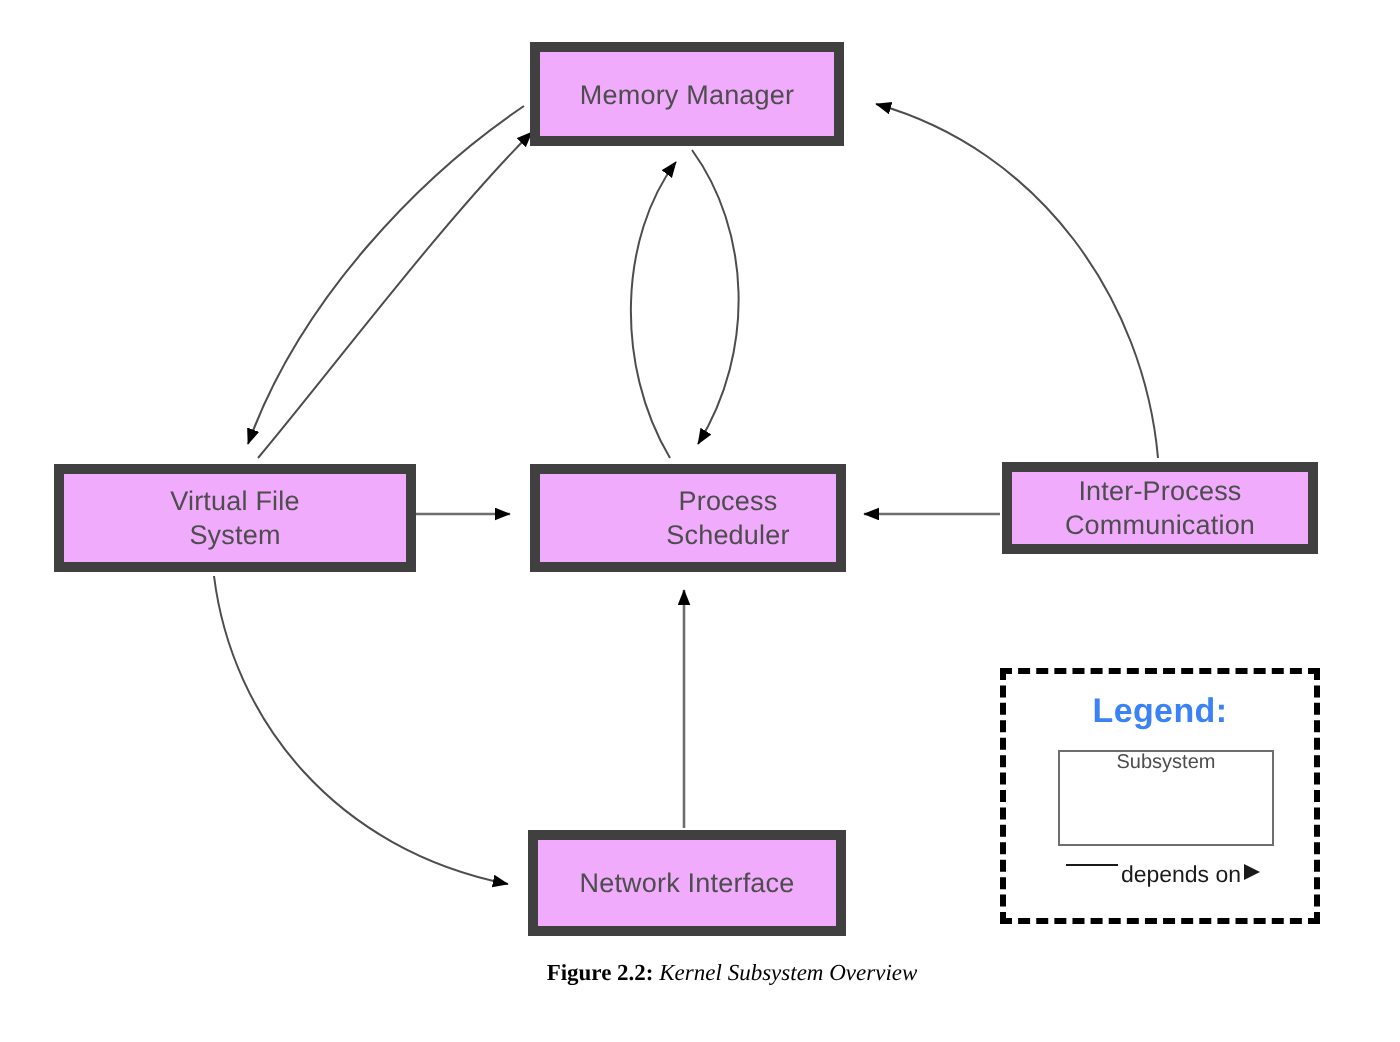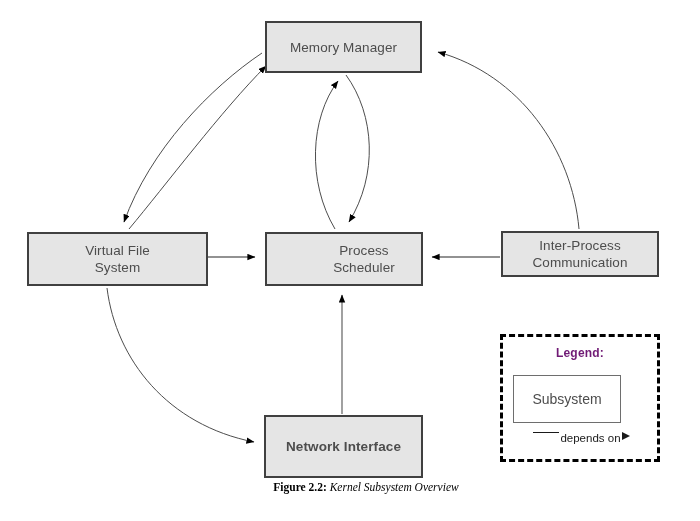--- a/index.html
+++ b/index.html
@@ -23,74 +23,74 @@
   #edges {
     position: absolute;
     left: 0;
     top: 0;
     width: 700px;
     height: 521px;
   }
   .node {
     position: absolute;
     box-sizing: border-box;
-    border: 2px solid #404040;
-    background: #e5e5e5;
+    border: 5px solid #404040;
+    background: #f0abfc;
     display: flex;
     align-items: center;
     justify-content: center;
     text-align: center;
     font-family: "Liberation Sans", sans-serif;
     font-size: 13.5px;
     line-height: 17px;
     color: #4d4d4d;
     letter-spacing: 0.1px;
     white-space: pre-line;
   }
   #node-memory-manager { left: 265px; top: 21px;  width: 157px; height: 52px; }
   #node-vfs            { left: 27px;  top: 232px; width: 181px; height: 54px; }
   #node-scheduler      { left: 265px; top: 232px; width: 158px; height: 54px; padding-left: 40px; }
   #node-ipc            { left: 501px; top: 231px; width: 158px; height: 46px; }
-  #node-network        { left: 264px; top: 415px; width: 159px; height: 63px; font-weight: bold; }
+  #node-network        { left: 264px; top: 415px; width: 159px; height: 53px; }
 
   #legend {
     position: absolute;
     left: 500px;
     top: 334px;
     width: 160px;
     height: 128px;
     box-sizing: border-box;
     border: 3px dashed #000000;
     background: #ffffff;
   }
   #legend-title {
     position: absolute;
     left: 0;
     top: 9px;
     width: 154px;
     text-align: center;
     font-family: "Liberation Sans", sans-serif;
-    font-size: 12px;
+    font-size: 17px;
     font-weight: bold;
-    color: #701a75;
+    color: #3b82f6;
     letter-spacing: 0.2px;
   }
   #legend-subsystem {
     position: absolute;
-    left: 10px;
+    left: 26px;
     top: 38px;
     width: 108px;
     height: 48px;
     box-sizing: border-box;
     border: 1px solid #6e6e6e;
     background: #ffffff;
     display: flex;
-    align-items: center;
+    align-items: flex-start;
     justify-content: center;
-    font-size: 14px;
+    font-size: 10px;
     color: #4d4d4d;
   }
   #legend-edge {
     position: absolute;
     left: 11px;
     top: 95px;
     width: 135px;
     height: 20px;
     display: flex;
     justify-content: center;

